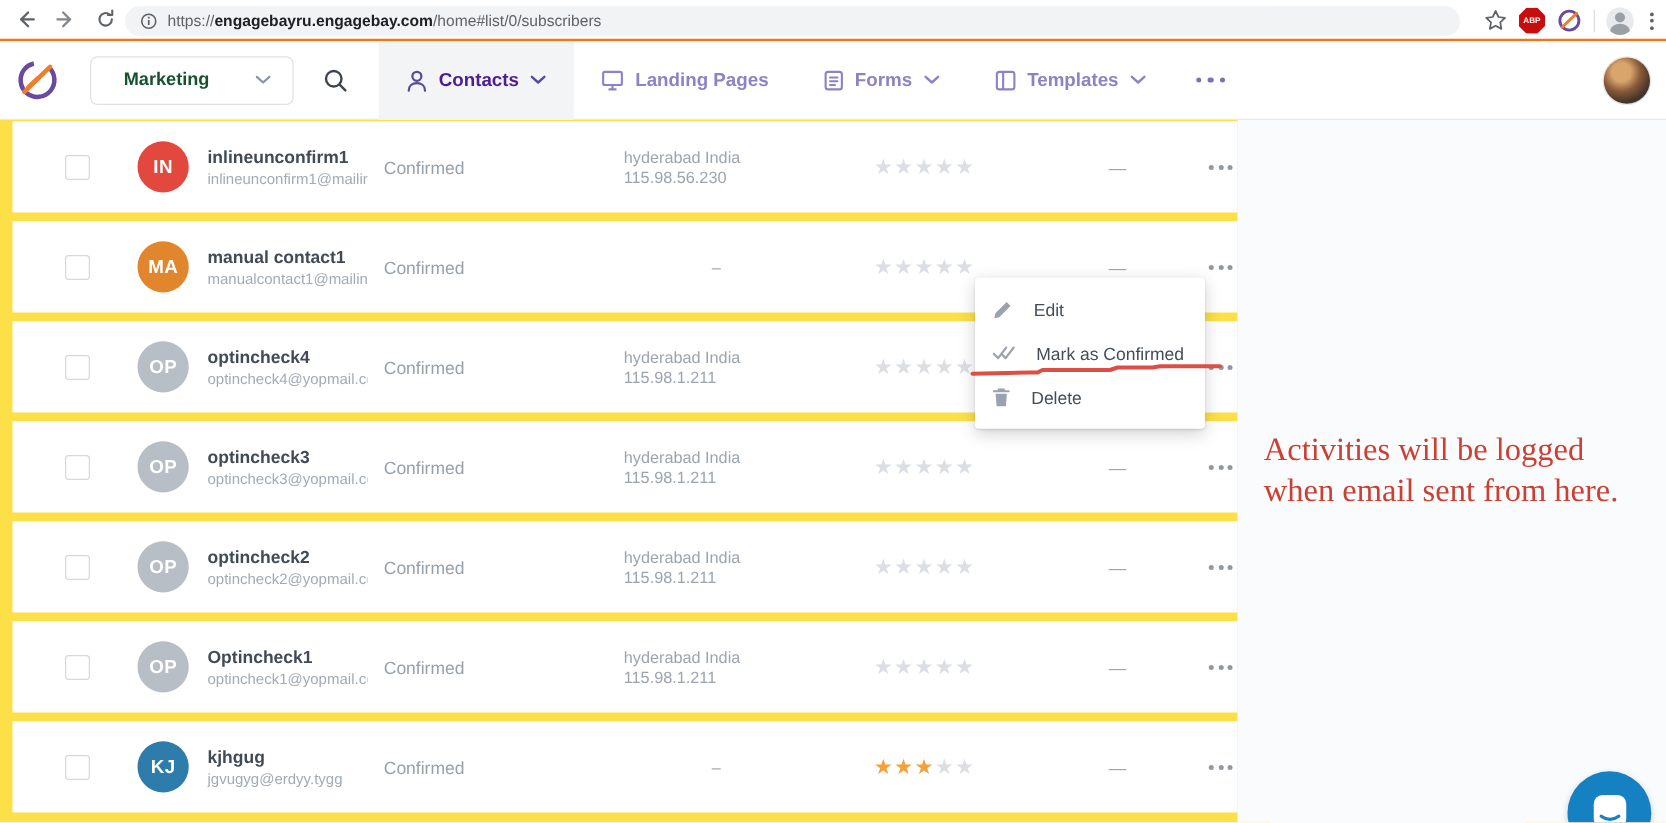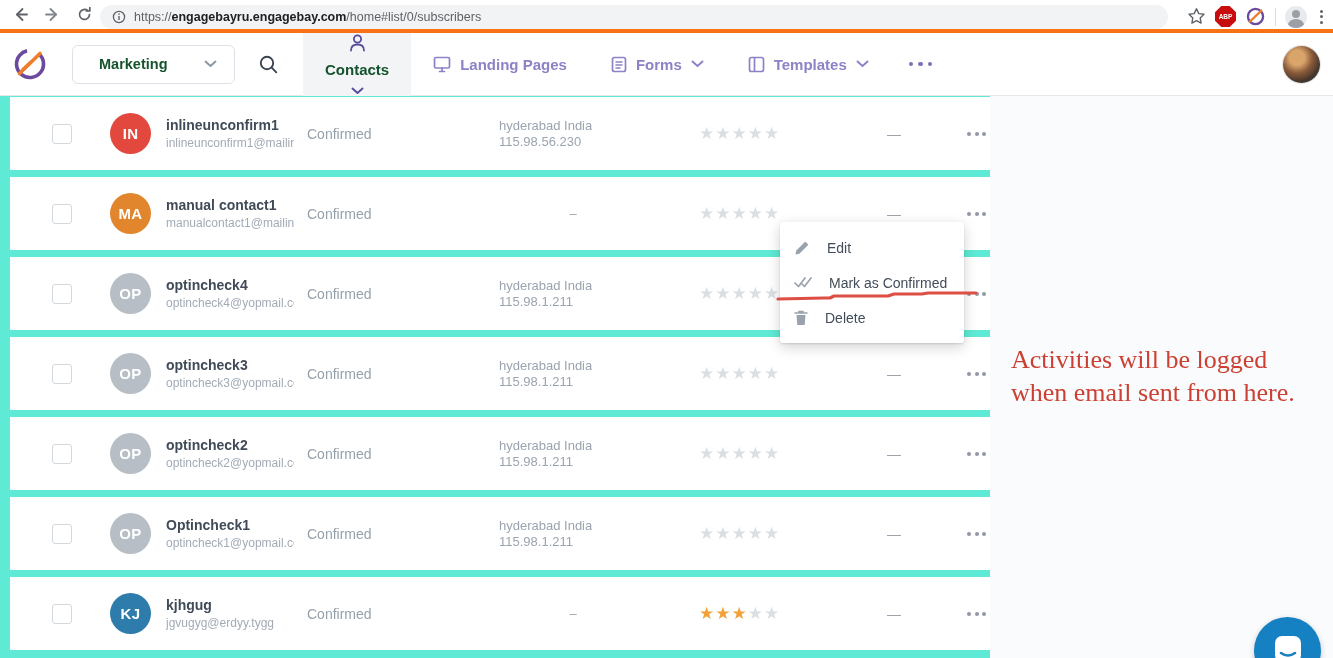--- a/index.html
+++ b/index.html
@@ -1,20 +1,20 @@
 <!DOCTYPE html>
 <html><head>
 <meta charset="utf-8">
 <style>
   * { margin:0; padding:0; box-sizing:border-box; }
   html,body { width:1333px; height:658px; overflow:hidden; font-family:"Liberation Sans", sans-serif; background:#fff; }
   #app { position:relative; width:1333px; height:658px; overflow:hidden; background:#fff; }
 
   
-  .browser-bar { position:absolute; top:0; left:0; width:1333px; height:33px; background:#fff; border-bottom:4px solid #f97316; display:flex; align-items:center; }
+  .browser-bar { position:absolute; top:0; left:0; width:1333px; height:33px; background:#fff; border-bottom:2px solid #f97316; display:flex; align-items:center; }
   .nav-btn { width:24px; height:24px; display:flex; align-items:center; justify-content:center; margin-left:8px; border-radius:50%; }
   .omnibox { position:absolute; left:100px; top:5px; width:1068px; height:24px; background:#f1f3f4; border-radius:12px; display:flex; align-items:center; padding:0 12px; }
   .omnibox .url { font-size:12.5px; color:#5f6368; margin-left:8px; white-space:nowrap; }
   .omnibox .url b { color:#202124; font-weight:700; }
   .chrome-right { position:absolute; right:6px; top:0; height:33px; display:flex; align-items:center; gap:9px; }
   .abp-badge { width:21px; height:21px; background:#c70d0d; clip-path:polygon(30% 0,70% 0,100% 30%,100% 70%,70% 100%,30% 100%,0 70%,0 30%); color:#fff; font-size:6.5px; font-weight:700; display:flex; align-items:center; justify-content:center; }
   .chrome-divider { width:1px; height:18px; background:#dadce0; }
   .chrome-avatar { width:22px; height:22px; border-radius:50%; background:#e8eaed; position:relative; overflow:hidden; }
   .chrome-avatar::before { content:""; position:absolute; left:7px; top:4px; width:8px; height:8px; border-radius:50%; background:#9aa0a6; }
   .chrome-avatar::after { content:""; position:absolute; left:3px; top:13px; width:16px; height:12px; border-radius:50%; background:#9aa0a6; }
@@ -22,29 +22,29 @@
   .kebab i { width:3px; height:3px; border-radius:50%; background:#5f6368; }
 
   
   .app-nav { position:absolute; top:33px; left:0; width:1333px; height:63px; background:#fff; border-bottom:1px solid #e6e8ec; display:flex; align-items:center; }
   .logo-wrap { margin-left:8px; width:44px; display:flex; align-items:center; justify-content:center; }
   .ws-btn { margin-left:20px; width:163px; height:39px; border:1px solid #dde1e7; border-radius:6px; background:#fff; display:flex; align-items:center; justify-content:space-between; padding:0 17px 0 26px; cursor:pointer; }
   .ws-btn span { font-size:14.5px; font-weight:700; color:#14532d; }
   .search-wrap { margin-left:23px; display:flex; align-items:center; }
   .nav-items { display:flex; align-items:stretch; height:63px; margin-left:24px; }
   .nav-item { display:flex; align-items:center; gap:9px; padding:0 22px; font-size:15px; font-weight:700; color:#8b83c6; cursor:pointer; }
-  .nav-item.active { background:#f3f4f6; color:#14532d;flex-direction:column; }
+  .nav-item.active { background:#f3f4f6; color:#4c1d95; }
   .nav-item svg { flex:0 0 auto; }
   .nav-more { display:flex; align-items:center; gap:5px; padding:0 18px; cursor:pointer; }
   .nav-more i { width:4.5px; height:4.5px; border-radius:50%; background:#7a71bd; }
   .profile-avatar { position:absolute; right:13px; top:13px; width:37px; height:37px; border-radius:50%;
      background:radial-gradient(circle at 38% 32%, #d9a56b 0 22%, #8a5a3b 45%, #45362b 70%, #23354a 100%); box-shadow:0 0 0 1px #e3e5e9; }
 
   
-  .content { position:absolute; top:96px; left:0; width:1333px; height:562px; background:#5eead4; }
+  .content { position:absolute; top:96px; left:0; width:1333px; height:562px; background:#fde047; }
   .side-panel { position:absolute; top:0; left:990px; width:343px; height:562px; background:#fafbfc; }
   .rows { position:absolute; top:1px; left:10px; width:980px; }
   .row { height:73px; margin-bottom:7px; background:#fff; display:flex; align-items:center; padding-left:42px; }
   .cb { width:20px; height:20px; border:1.5px solid #d4d9df; border-radius:3px; background:#fff; flex:0 0 auto; cursor:pointer; }
   .avatar { margin-left:38px; width:41px; height:41px; border-radius:50%; color:#fff; font-size:15px; font-weight:700; display:flex; align-items:center; justify-content:center; flex:0 0 auto; letter-spacing:.3px; }
   .who { margin-left:15px; width:128px; flex:0 0 auto; overflow:hidden; }
   .who .nm { font-size:14px; font-weight:700; color:#414b57; white-space:nowrap; }
   .who .em { font-size:12px; color:#a2abb5; white-space:nowrap; margin-top:3px; }
   .st { margin-left:13px; width:140px; flex:0 0 auto; font-size:14px; color:#97a1ac; }
   .loc { margin-left:52px; width:148px; flex:0 0 auto; font-size:13px; color:#9ba4af; line-height:16px; }

